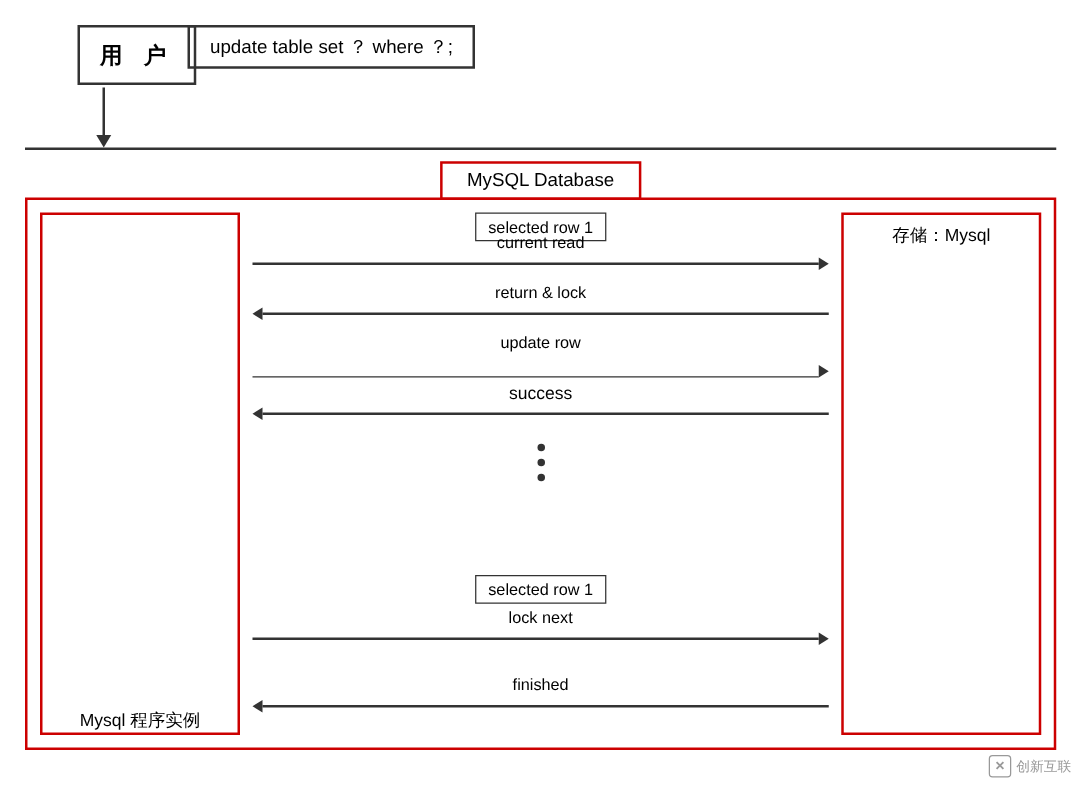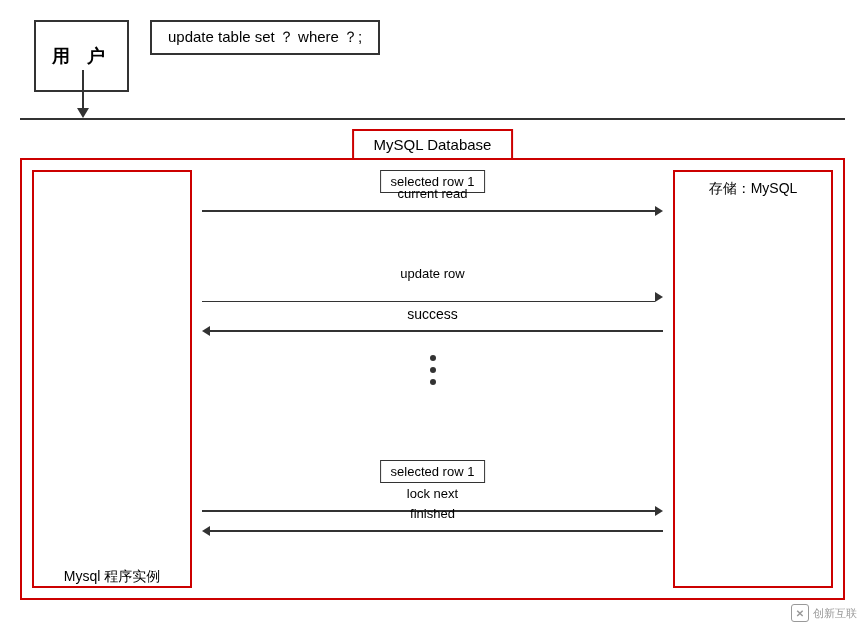--- a/index.html
+++ b/index.html
@@ -17,27 +17,27 @@
       width: 100%;
       height: 100%;
       padding: 20px 30px;
       position: relative;
     }
 
     
     .user-box {
       display: inline-block;
       border: 2px solid #333;
-      padding: 22px 16px;
+      padding: 10px 16px;
       font-size: 18px;
       font-weight: bold;
       letter-spacing: 6px;
       position: absolute;
       top: 20px;
-      left: 34px;
+      left: 62px;
     }
 
     
     .sql-box {
       display: inline-block;
       border: 2px solid #333;
       padding: 6px 16px;
       font-size: 15px;
       position: absolute;
       top: 20px;
@@ -223,37 +223,44 @@
     <span>MySQL   Database</span>
   </div>
 
   <div class="main-outer-box">
 
     <div class="left-box">
       <span class="left-box-label">Mysql 程序实例</span>
     </div>
 
     <div class="right-box">
-      <span class="right-box-label">存储：MySQL</span>
+      <span class="right-box-label">存储：Mysql</span>
     </div>
 
     <div class="center-seq">
 
       <div class="selected-row-box selected-row-box-top">
         <span>selected  row 1</span>
       </div>
 
       <div style="position:absolute; top:30px; left:0; right:0; height:22px; display:flex; align-items:center;">
         <div style="font-size:13px; position:absolute; width:100%; text-align:center; top:-14px;">
           <span>current read</span>
         </div>
         <div style="flex:1; height:1.5px; background:#333;"></div>
         <div style="width:0;height:0;border-top:5px solid transparent;border-bottom:5px solid transparent;border-left:8px solid #333;"></div>
       </div>
 
+      <div style="position:absolute; top:70px; left:0; right:0; height:22px; display:flex; align-items:center;">
+        <div style="font-size:13px; position:absolute; width:100%; text-align:center; top:-14px;">
+          <span>return &amp; lock</span>
+        </div>
+        <div style="width:0;height:0;border-top:5px solid transparent;border-bottom:5px solid transparent;border-right:8px solid #333;"></div>
+        <div style="flex:1; height:1.5px; background:#333;"></div>
+      </div>
 
       <div style="position:absolute; top:110px; left:0; right:0; height:22px; display:flex; align-items:flex-end;">
         <div style="font-size:13px; position:absolute; width:100%; text-align:center; top:-14px;">
           <span>update row</span>
         </div>
         <div style="flex:1; height:1.5px; background:#333;"></div>
         <div style="width:0;height:0;border-top:5px solid transparent;border-bottom:5px solid transparent;border-left:8px solid #333;"></div>
       </div>
 
       <div style="position:absolute; top:150px; left:0; right:0; height:22px; display:flex; align-items:center;">
@@ -275,21 +282,21 @@
       </div>
 
       <div style="position:absolute; top:330px; left:0; right:0; height:22px; display:flex; align-items:center;">
         <div style="font-size:13px; position:absolute; width:100%; text-align:center; top:-14px;">
           <span>lock  next</span>
         </div>
         <div style="flex:1; height:1.5px; background:#333;"></div>
         <div style="width:0;height:0;border-top:5px solid transparent;border-bottom:5px solid transparent;border-left:8px solid #333;"></div>
       </div>
 
-      <div style="position:absolute; top:350px; left:0; right:0; height:22px; display:flex; align-items:center;">
+      <div style="position:absolute; top:384px; left:0; right:0; height:22px; display:flex; align-items:center;">
         <div style="font-size:13px; position:absolute; width:100%; text-align:center; top:-14px;">
           <span>finished</span>
         </div>
         <div style="width:0;height:0;border-top:5px solid transparent;border-bottom:5px solid transparent;border-right:8px solid #333;"></div>
         <div style="flex:1; height:1.5px; background:#333;"></div>
       </div>
 
     </div>
 
   </div>

